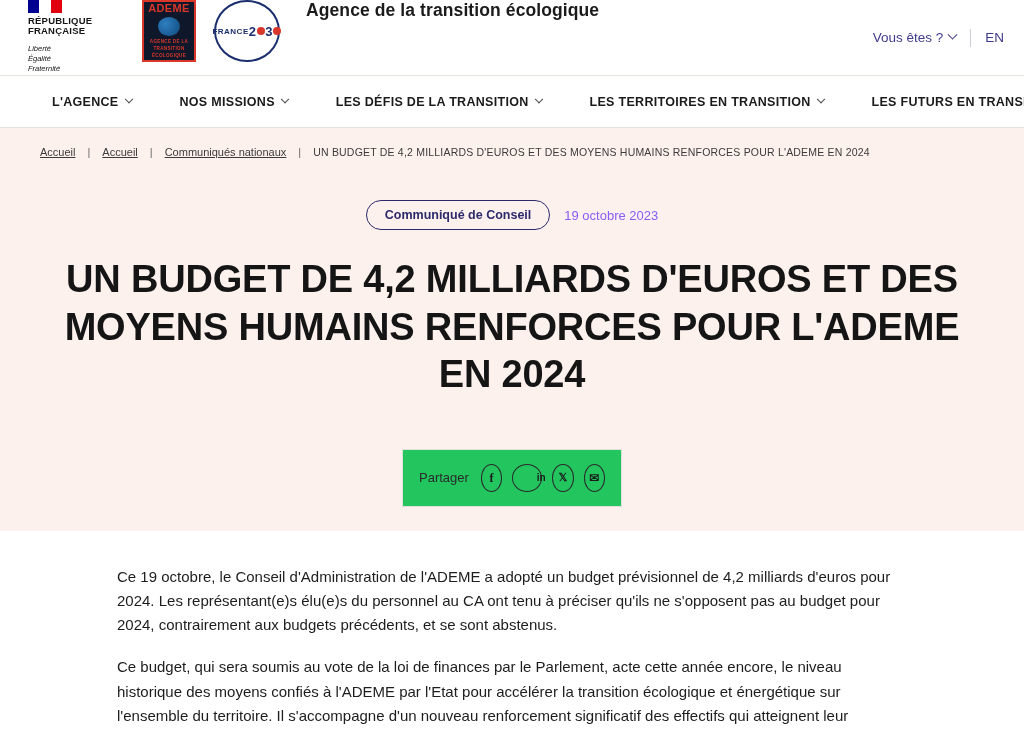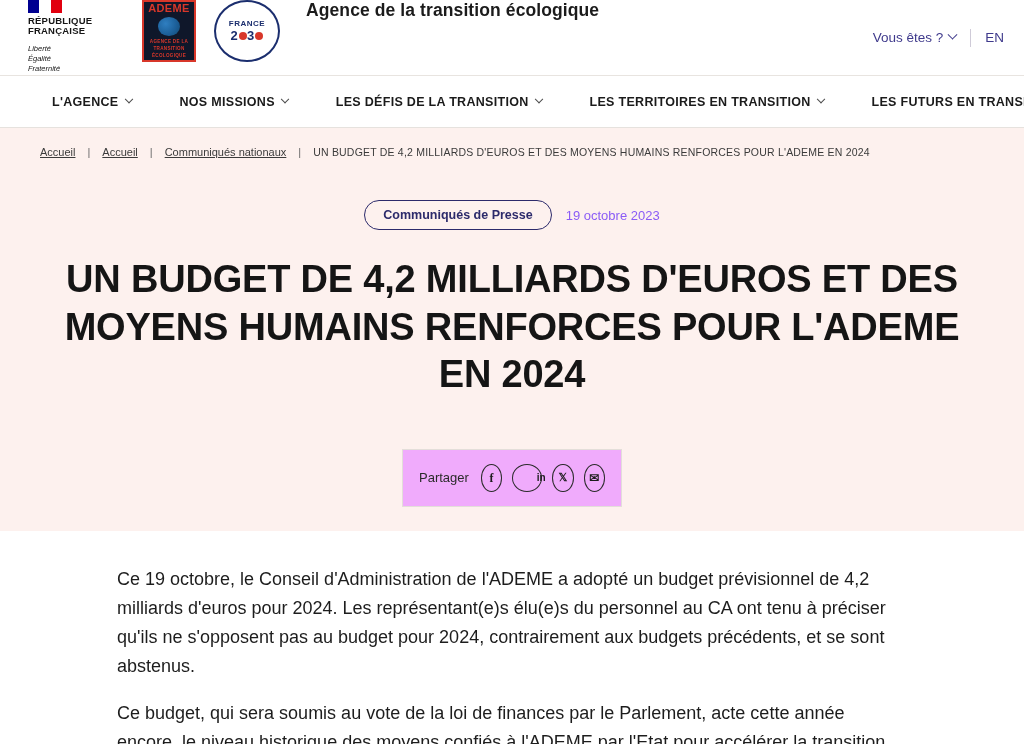--- a/index.html
+++ b/index.html
@@ -81,21 +81,21 @@
     text-align: center;
     line-height: 1.5;
     letter-spacing: .3px;
   }
   .france2030 {
     margin-left: 18px;
     width: 66px; height: 62px;
     border: 2px solid #1b2e6e;
     border-radius: 50%;
     display: flex;
-    flex-direction: column;
+    flex-direction: row;
     align-items: center;
     justify-content: center;
     background: #fff;
   }
   .france2030 .f-top {
     font-size: 8px;
     font-weight: 700;
     color: #1b2e6e;
     letter-spacing: .5px;
   }
@@ -229,21 +229,21 @@
     line-height: 1.25;
     font-weight: 700;
     letter-spacing: -0.2px;
     color: #151515;
     text-transform: uppercase;
   }
 
   .share-box {
     margin: 50px auto 0 auto;
     width: 220px;
-    background: #f0abfc;
+    background: #22c55e;
     border: 1px solid #e3ded9;
     display: flex;
     align-items: center;
     justify-content: center;
     gap: 10px;
     padding: 14px 16px;
     text-align: right;
   }
   .share-label {
     font-size: 13px;
@@ -268,21 +268,21 @@
   .article {
     padding: 34px 0 0 0;
     background: #fff;
   }
   .article-inner {
     max-width: 830px;
     margin: 0 auto;
     padding: 0 20px;
   }
   .article p {
-    font-size: 18px;
+    font-size: 15px;
     line-height: 1.62;
     color: #1d1d1d;
     margin-bottom: 18px;
     font-weight: 500;
   }
 </style>
 </head>
 <body>
 
 <div class="header">
@@ -360,21 +360,21 @@
     <a>Accueil</a>
     <span class="sep">|</span>
     <a>Accueil</a>
     <span class="sep">|</span>
     <a>Communiqués nationaux</a>
     <span class="sep">|</span>
     <span class="current">UN BUDGET DE 4,2 MILLIARDS D'EUROS ET DES MOYENS HUMAINS RENFORCES POUR l'ADEME EN 2024</span>
   </div>
 
   <div class="meta-row">
-    <div class="pill">Communiqués de Presse</div>
+    <div class="pill">Communiqué de Conseil</div>
     <div class="date">19 octobre 2023</div>
   </div>
 
   <h1 class="headline">UN BUDGET DE 4,2 MILLIARDS D'EUROS ET DES MOYENS HUMAINS RENFORCES POUR l'ADEME EN 2024</h1>
 
   <div class="share-box">
     <span class="share-label">Partager</span>
     <span class="share-ic" style="font-family:'Liberation Serif',serif;">f</span>
     <span class="share-ic" style="font-size:10px;padding-left:28px;">in</span>
     <span class="share-ic" style="font-size:11px;">𝕏</span>

